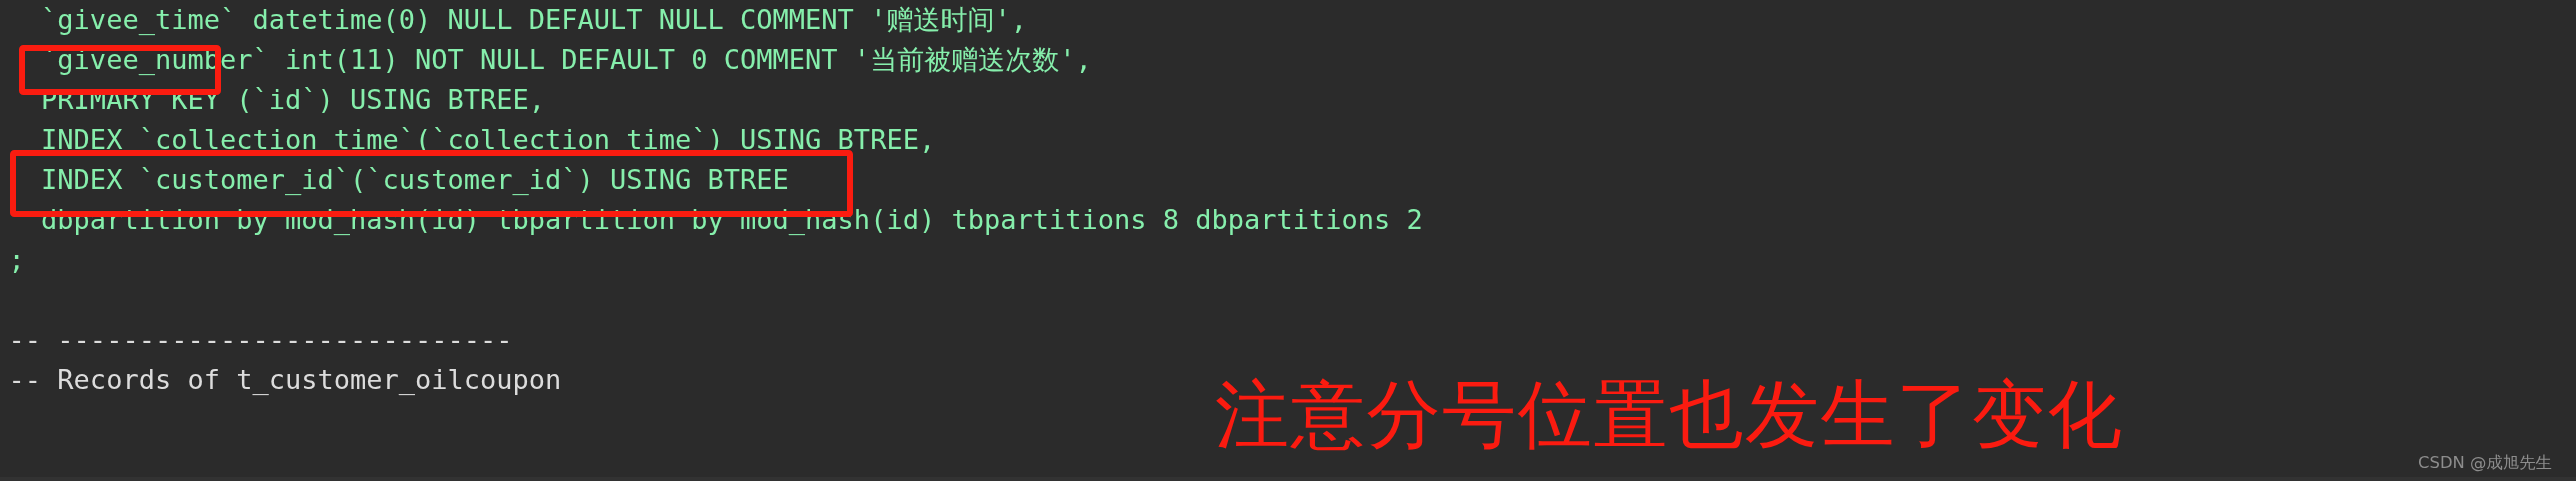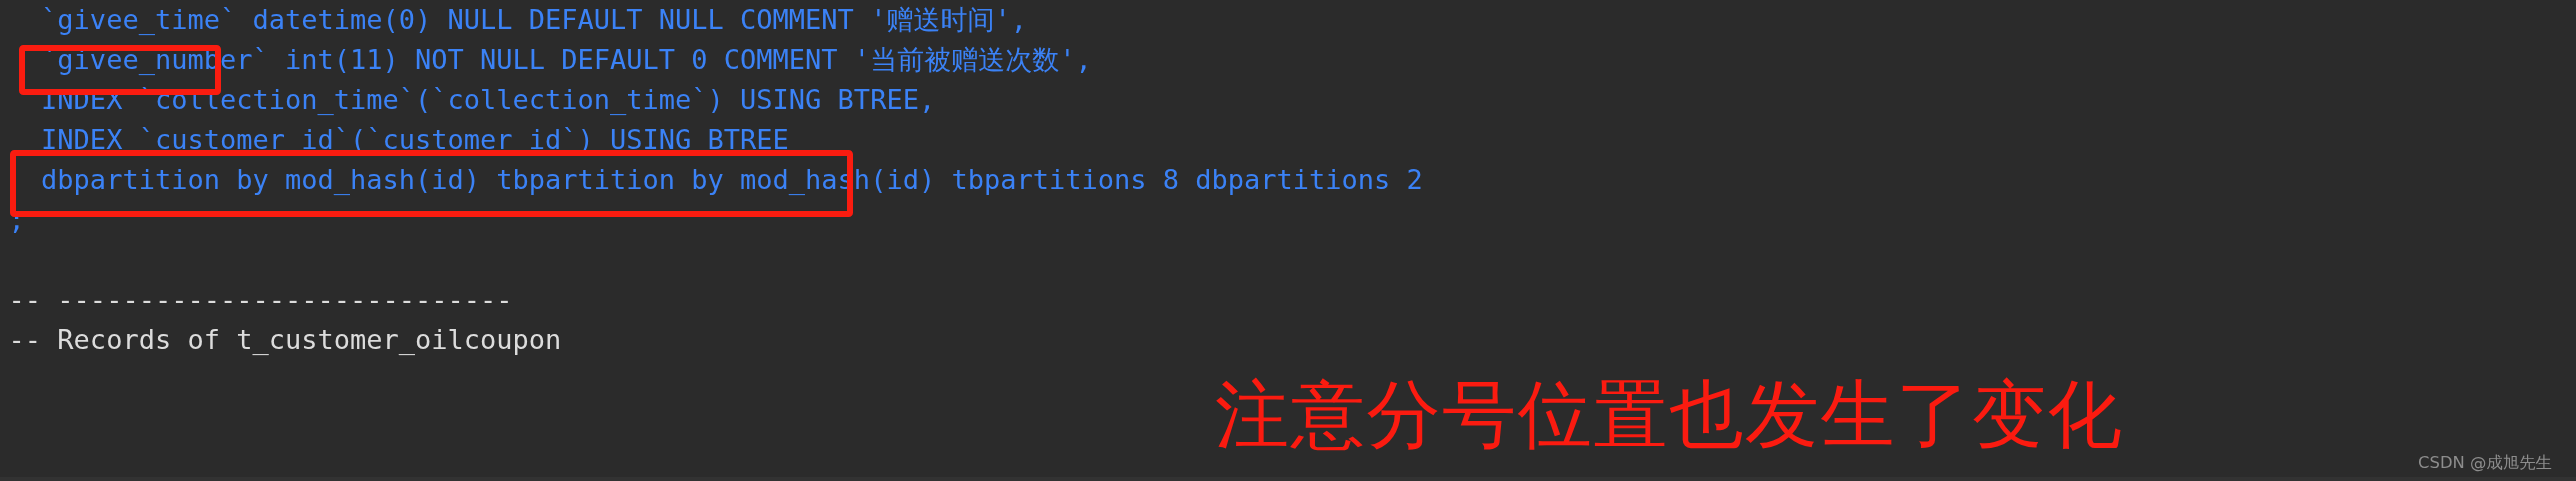--- a/index.html
+++ b/index.html
@@ -24,21 +24,21 @@
     top: 0;
     width: 2576px;
     padding: 0;
     margin: 0;
     z-index: 1;
   }
   .code-line {
     height: 40px;
     line-height: 40px;
     white-space: pre;
-    color: #3b82f6;
+    color: #86efac;
     font-size: 27px;
     letter-spacing: 0px;
     padding-left: 8.6px;
     box-sizing: border-box;
   }
   .code-line.comment {
     color: #dcdcdc;
   }
 
   
@@ -103,20 +103,21 @@
   }
 </style>
 </head>
 <body>
 
 <div id="screen">
 
   <div id="code">
     <div class="code-line">  `givee_time` datetime(0) NULL DEFAULT NULL COMMENT '赠送时间',</div>
     <div class="code-line">  `givee_number` int(11) NOT NULL DEFAULT 0 COMMENT '当前被赠送次数',</div>
+    <div class="code-line">  PRIMARY KEY (`id`) USING BTREE,</div>
     <div class="code-line">  INDEX `collection_time`(`collection_time`) USING BTREE,</div>
     <div class="code-line">  INDEX `customer_id`(`customer_id`) USING BTREE</div>
     <div class="code-line">  dbpartition by mod_hash(id) tbpartition by mod_hash(id) tbpartitions 8 dbpartitions 2</div>
     <div class="code-line">;</div>
     <div class="code-line"></div>
     <div class="code-line comment">-- ----------------------------</div>
     <div class="code-line comment">-- Records of t_customer_oilcoupon</div>
   </div>
 
   <div class="redbox" id="redbox-key"></div>

